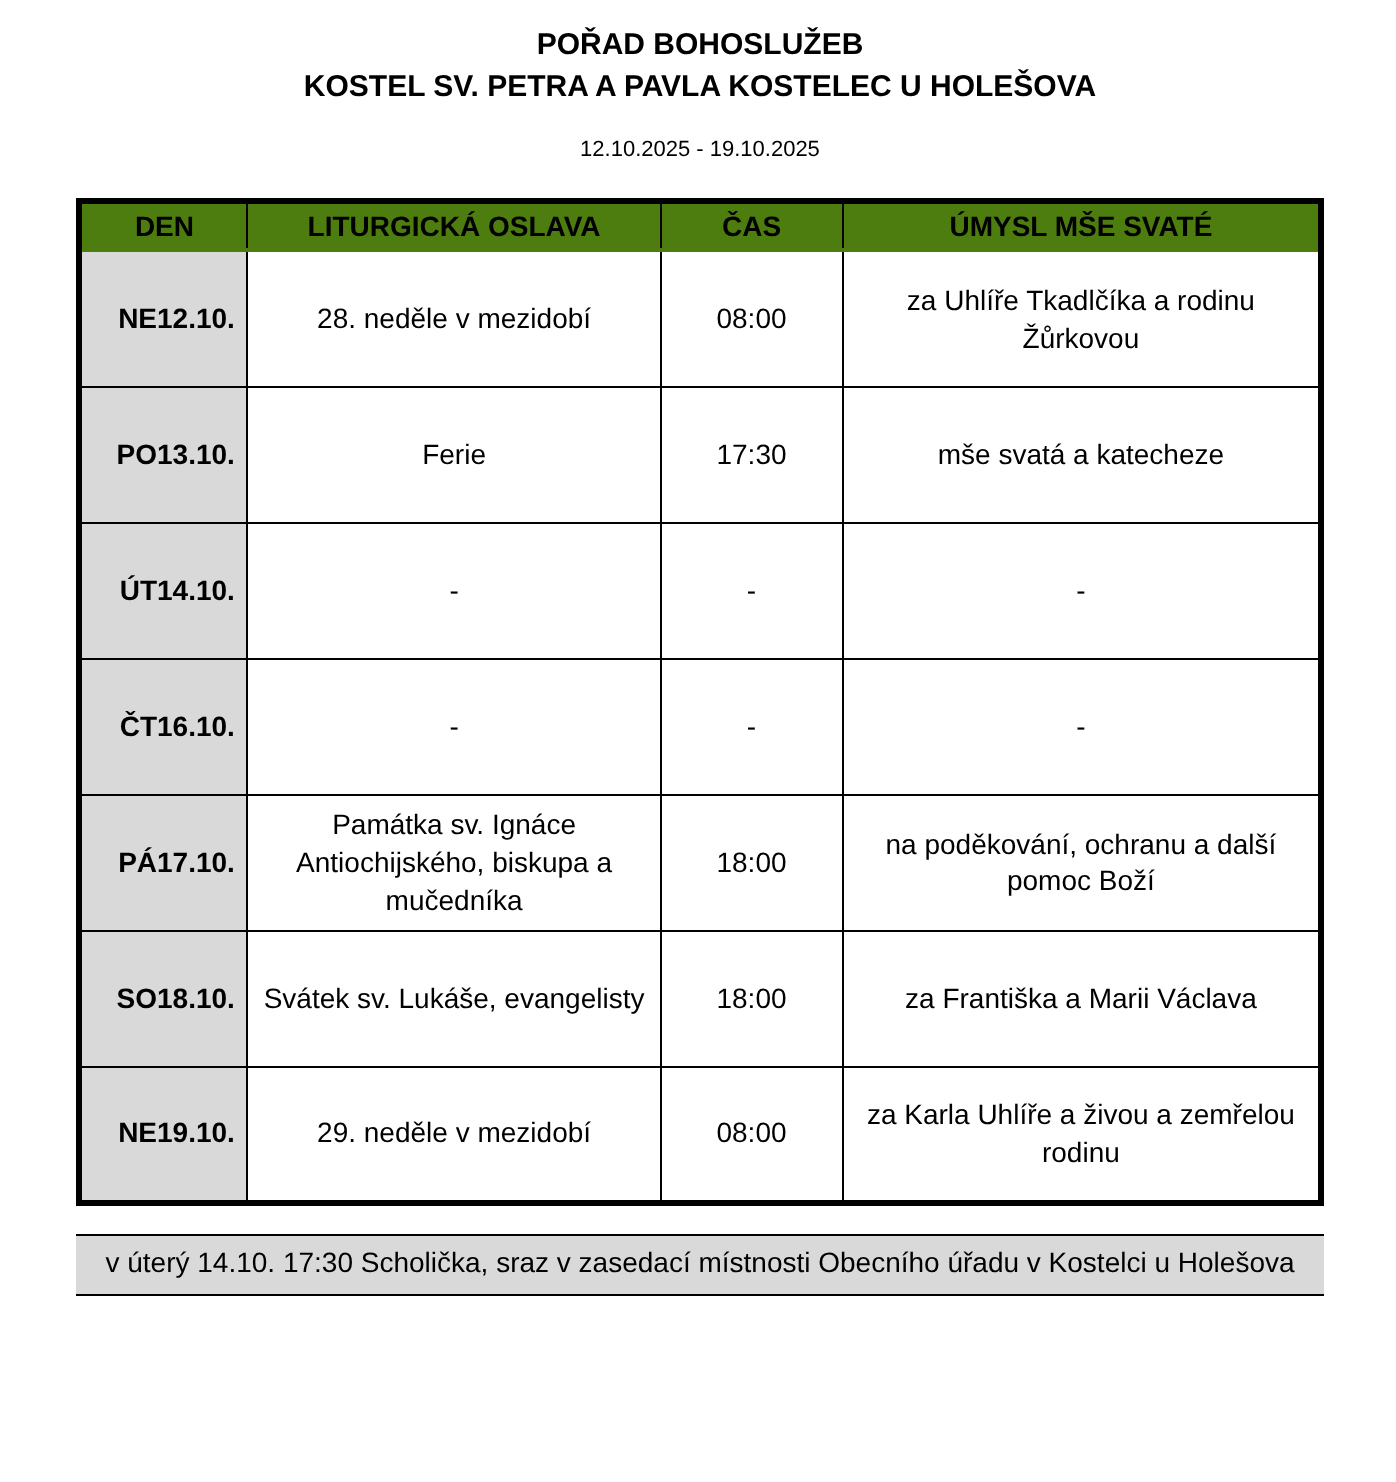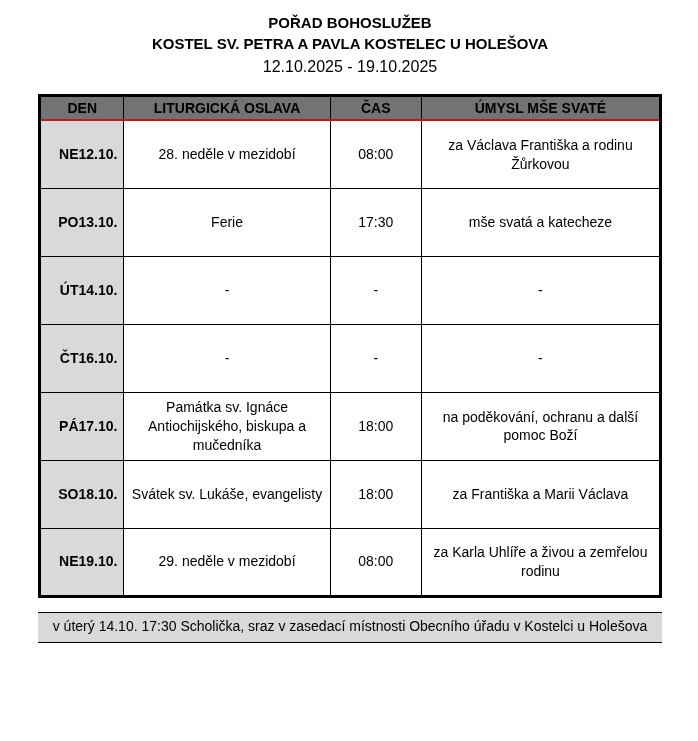--- a/index.html
+++ b/index.html
@@ -11,39 +11,39 @@
     color: #000000;
   }
   .page {
     width: 698px;
     min-height: 741px;
     padding: 12px 36px 16px 38px;
   }
   .title-block { text-align: center; line-height: 1.4; }
   .title    { font-weight: bold; font-size: 15px; }
   .subtitle { font-weight: bold; font-size: 15px; }
-  .daterange { font-size: 16px; margin-top: 2px; }
+  .daterange { font-size: 11px; margin-top: 14px; }
 
   table.schedule {
     width: 100%;
     border-collapse: collapse;
     table-layout: fixed;
     margin-top: 16px;
     border: 3px solid #000000;
   }
   .schedule th, .schedule td {
     border: 1px solid #000000;
   }
   .schedule th {
-    background: #737373;
+    background: #4d7c0f;
     font-size: 14px;
     font-weight: bold;
     text-align: center;
     padding: 3px 2px;
-    border-bottom: 2px solid #b91c1c;
+    border-bottom: 2px solid #4d7c0f;
     height: 22px;
   }
   .schedule td {
     font-size: 14px;
     text-align: center;
     vertical-align: middle;
     padding: 4px 6px;
     line-height: 1.35;
   }
   .schedule tr.row { height: 68px; }
@@ -97,21 +97,21 @@
         <th>LITURGICKÁ OSLAVA</th>
         <th>ČAS</th>
         <th>ÚMYSL MŠE SVATÉ</th>
       </tr>
     </thead>
     <tbody>
   <tr class="row">
     <td class="day"><span class="abbr">NE</span><span>12.10.</span></td>
     <td>28. neděle v mezidobí</td>
     <td>08:00</td>
-    <td>za Václava Františka a rodinu Žůrkovou</td>
+    <td>za Uhlíře Tkadlčíka a rodinu Žůrkovou</td>
   </tr>
 
   <tr class="row">
     <td class="day"><span class="abbr">PO</span><span>13.10.</span></td>
     <td>Ferie</td>
     <td>17:30</td>
     <td>mše svatá a katecheze</td>
   </tr>
 
   <tr class="row">

